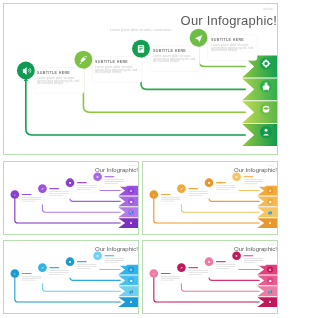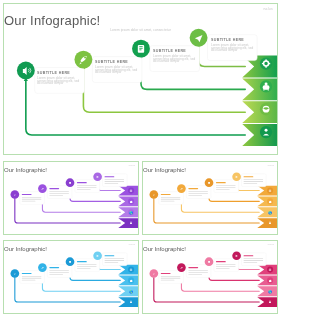--- a/index.html
+++ b/index.html
@@ -22,21 +22,21 @@
 
   .thumb { width: 136px; height: 74px; }
   .thumb-1 { left: 3px;   top: 161px; }
   .thumb-2 { left: 142px; top: 161px; }
   .thumb-3 { left: 3px;   top: 240px; }
   .thumb-4 { left: 142px; top: 240px; }
 
   
   .title {
     position: absolute; left: 0; right: 0;
-    text-align: left;
+    text-align: right;
     color: #5a5a5a;
     font-weight: 400;
   }
   .slide-main .title { top: 9px; font-size: 13px; letter-spacing: .2px; }
   .subtitle {
     position: absolute; left: 0; right: 0; text-align: center;
     color: #c3c3c3; font-size: 3.2px; letter-spacing: .1px;
   }
   .slide-main .subtitle { top: 24px; }
 

